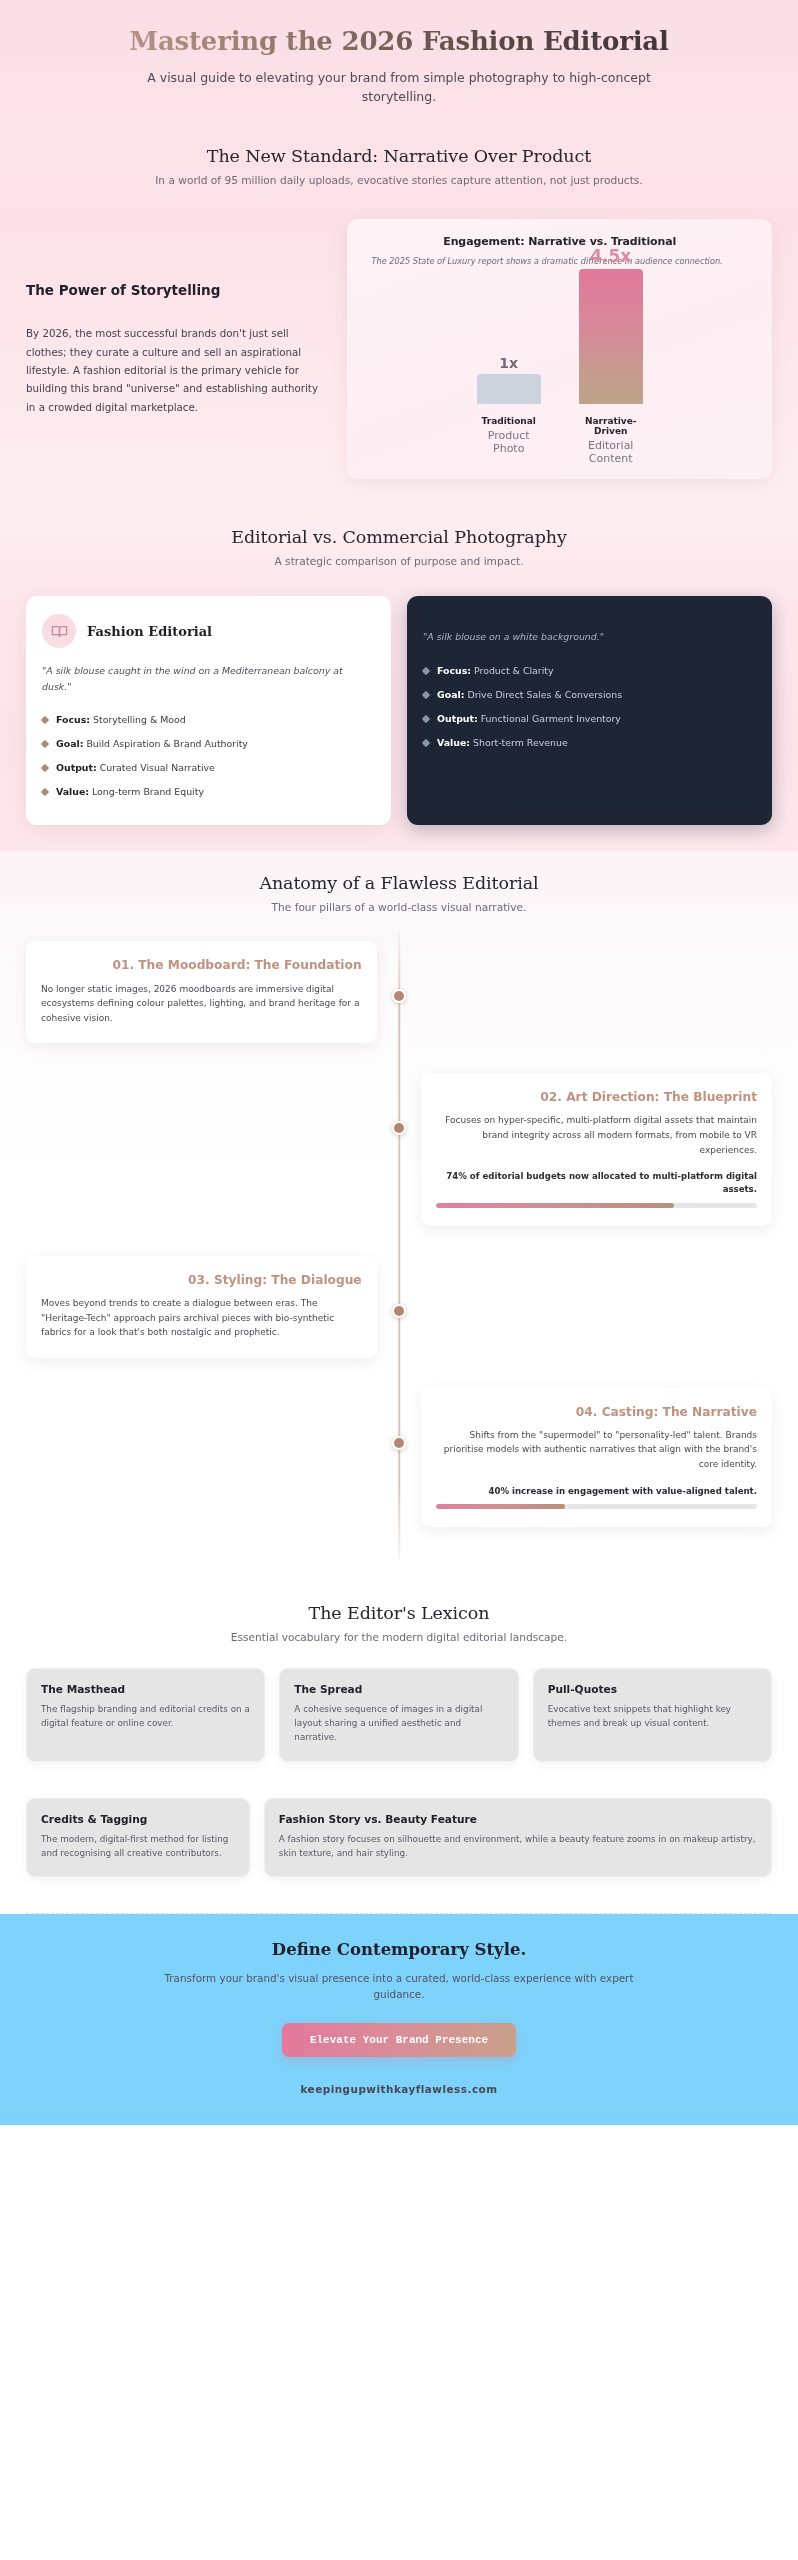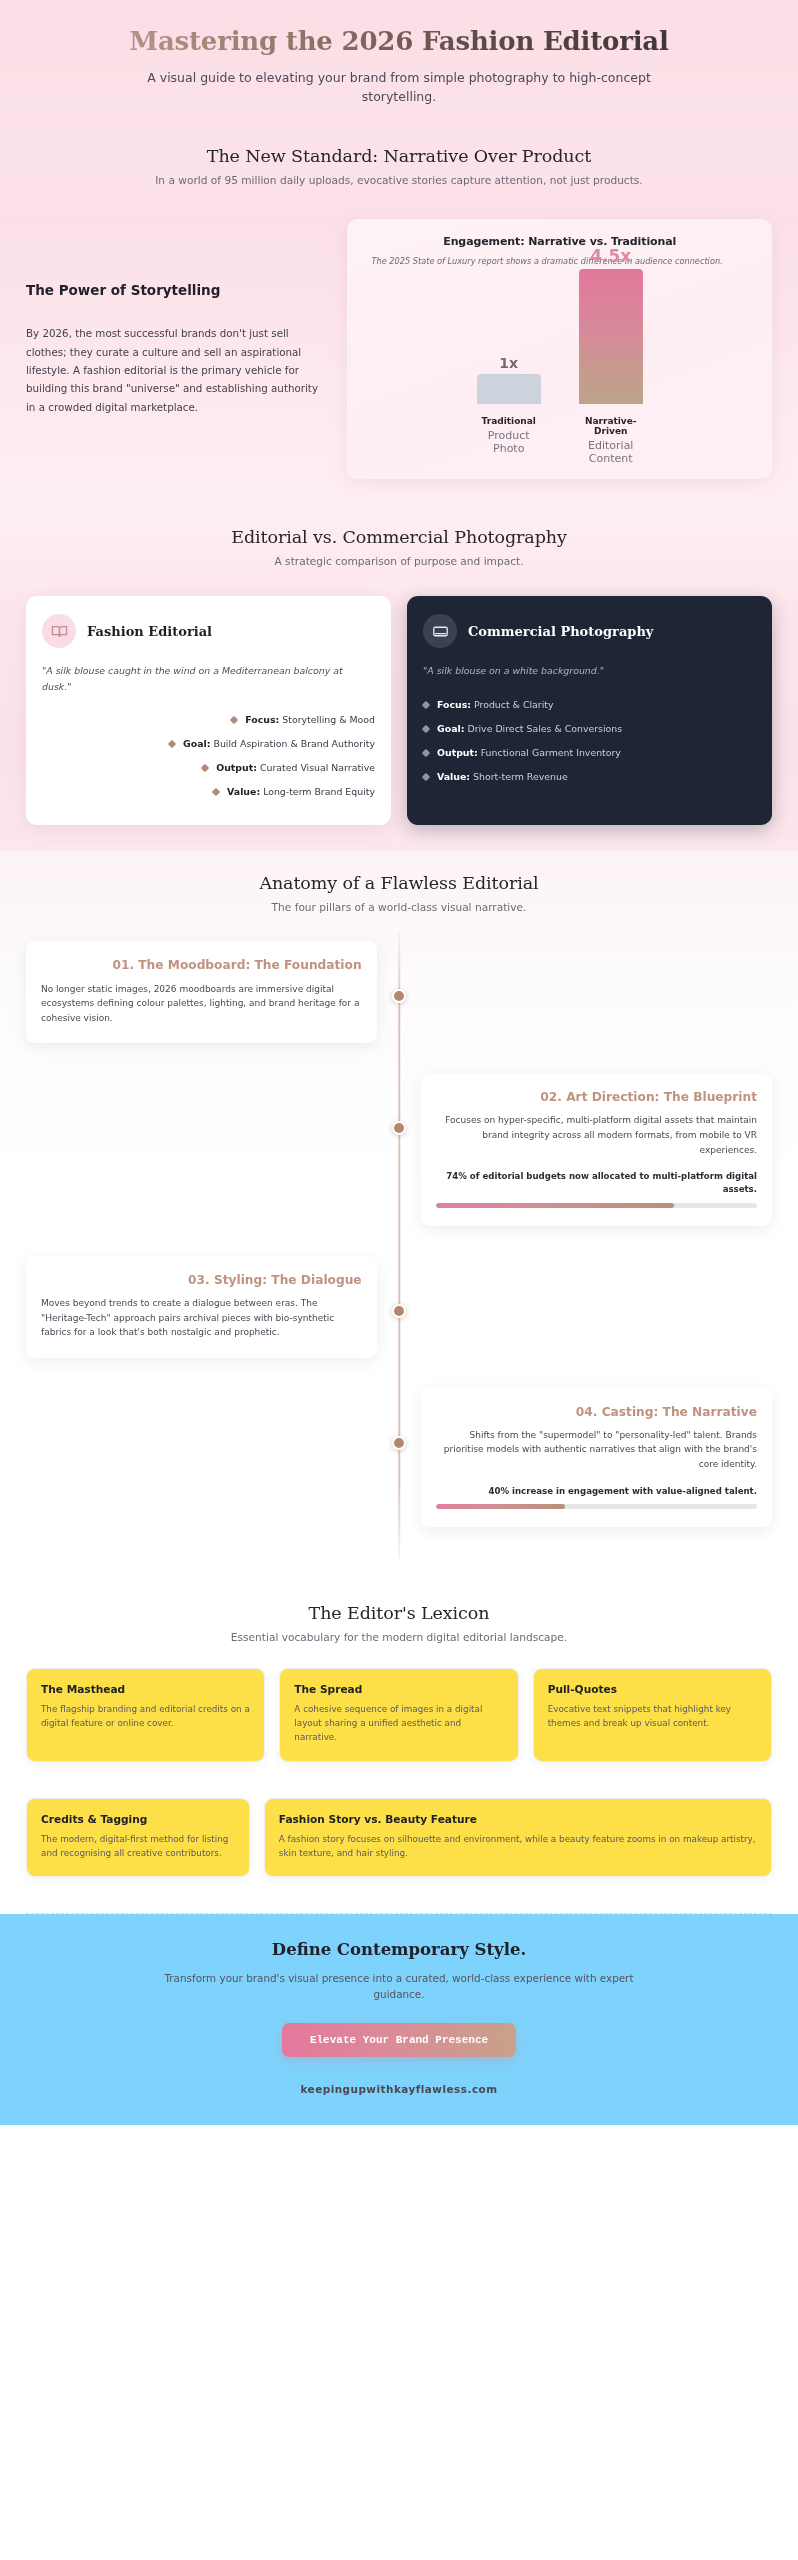--- a/index.html
+++ b/index.html
@@ -193,21 +193,21 @@
   .cmp-card.dark .cmp-quote { color: #aeb4c2; }
   .cmp-list { list-style: none; margin-top: 14px; }
   .cmp-list li {
     display: flex;
     align-items: flex-start;
     gap: 8px;
     font-size: 9.4px;
     line-height: 1.5;
     padding: 5px 0;
   }
-  .cmp-card.light .cmp-list li { color: #3c3946; justify-content: flex-end; }
+  .cmp-card.light .cmp-list li { color: #3c3946; }
   .cmp-card.dark .cmp-list li { color: #c9cedb; }
   .dmd {
     width: 6px; height: 6px;
     transform: rotate(45deg);
     flex: none;
     margin-top: 4px;
     border-radius: 1px;
   }
   .cmp-card.light .dmd { background: #b08a77; }
   .cmp-card.dark .dmd { background: #8f96a6; }
@@ -295,21 +295,21 @@
 
   
   .band-lex { background: #ffffff; padding: 22px 0 10px 0; }
   .lex-grid {
     display: flex;
     gap: 14px;
     padding: 22px 26px 0 26px;
   }
   .lex-grid.row2 { margin-top: 14px; }
   .lex-card {
-    background: #fde047;
+    background: #e5e5e5;
     border: 1px solid #eeeef1;
     border-radius: 9px;
     box-shadow: 0 3px 10px rgba(60, 50, 60, 0.055);
     padding: 14px 14px 16px 14px;
     flex: 1;
   }
   .lex-card.w1 { flex: 0 0 30%; }
   .lex-card.w2 { flex: 1; }
   .lex-card h5 {
     font-size: 10.6px;
@@ -456,29 +456,20 @@
               <span><b>Output:</b> <span>Curated Visual Narrative</span></span>
             </li>
           <li>
               <span class="dmd"></span>
               <span><b>Value:</b> <span>Long-term Brand Equity</span></span>
             </li>
         </ul>
       </div>
 
       <div class="cmp-card dark">
-        <div class="cmp-head">
-          <span class="cmp-icon dark">
-            <svg width="17" height="17" viewBox="0 0 24 24" fill="none" stroke="#e9ecf3" stroke-width="1.8" stroke-linecap="round" stroke-linejoin="round">
-              <rect x="2.5" y="6" width="19" height="12" rx="2"></rect>
-              <path d="M5 15h14"></path>
-            </svg>
-          </span>
-          <span class="cmp-title serif">Commercial Photography</span>
-        </div>
         <div class="cmp-quote">"A silk blouse on a white background."</div>
         <ul class="cmp-list">
           <li>
               <span class="dmd"></span>
               <span><b>Focus:</b> <span>Product &amp; Clarity</span></span>
             </li>
           <li>
               <span class="dmd"></span>
               <span><b>Goal:</b> <span>Drive Direct Sales &amp; Conversions</span></span>
             </li>

